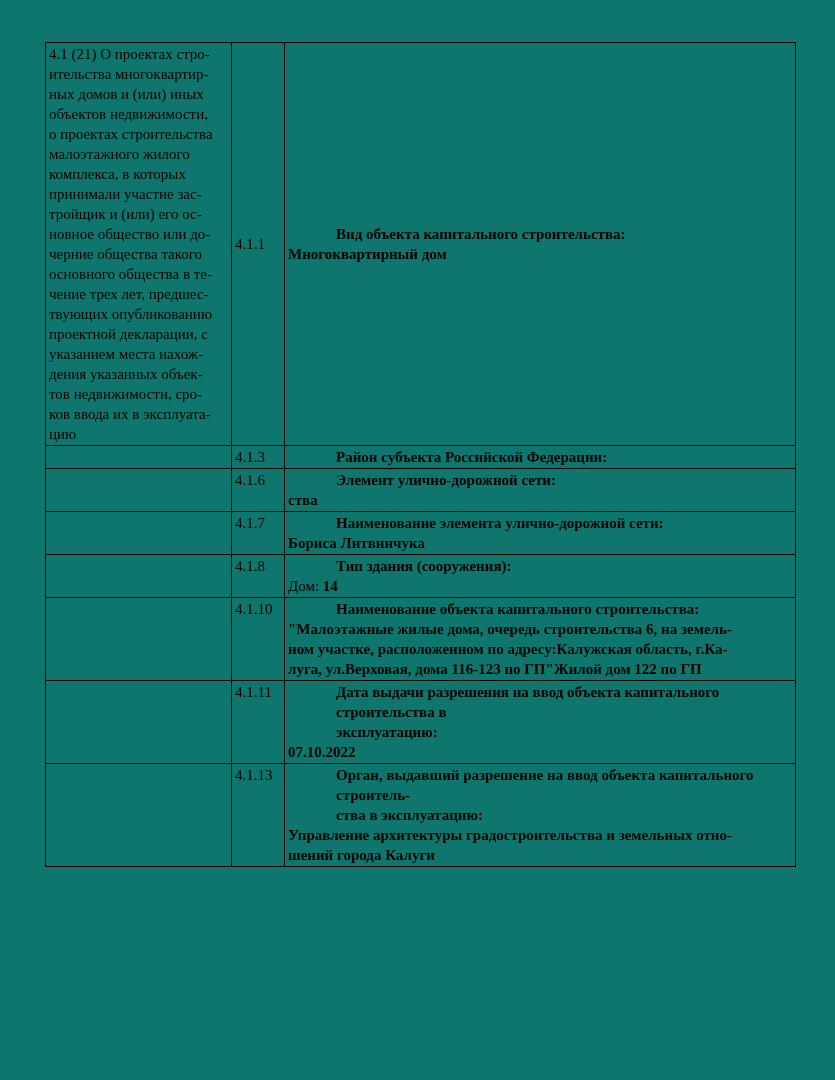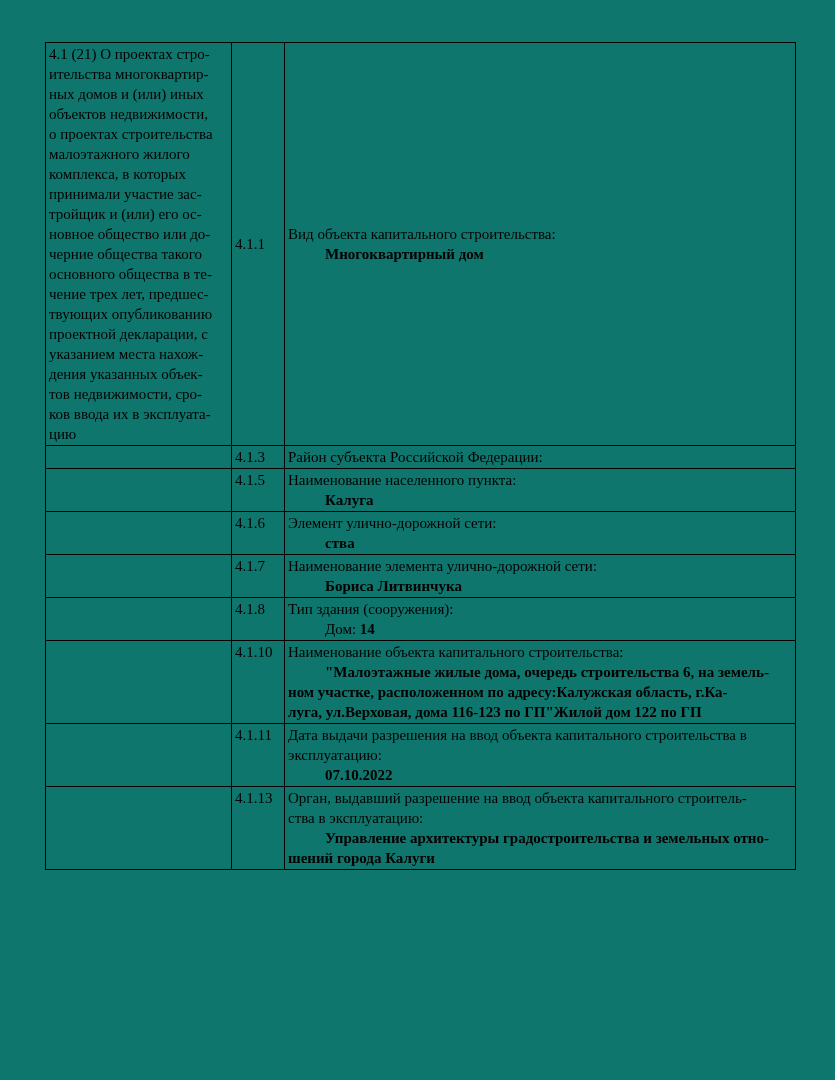--- a/index.html
+++ b/index.html
@@ -50,30 +50,30 @@
   tr.row-tall td.c-val,
   tr.row-tall td.c-num {
     vertical-align: middle;
   }
   .desc {
     white-space: pre-line;
   }
   .lbl {
     display: block;
     white-space: pre-line;
-    font-weight: normal;
+    font-weight: bold;
+    margin-left: 48px;
   }
   .vline {
     display: block;
     white-space: pre-line;
     font-weight: bold;
   }
   .pfx {
     font-weight: normal;
-    margin-left: 37px;
   }
 </style>
 </head>
 <body>
 
 <div class="page">
   <div class="doc">
     <table class="decl">
 
       <tbody>
@@ -110,28 +110,20 @@
 
       <tr>
         <td class="c-desc"></td>
         <td class="c-num">4.1.3</td>
         <td class="c-val">
           <span class="lbl">Район субъекта Российской Федерации:</span>
         </td>
       </tr>
 
 
-      <tr>
-        <td class="c-desc"></td>
-        <td class="c-num">4.1.5</td>
-        <td class="c-val">
-          <span class="lbl">Наименование населенного пункта:</span>
-          <span class="vline"><span class="pfx"></span><span>Калуга</span></span>
-        </td>
-      </tr>
 
       <tr>
         <td class="c-desc"></td>
         <td class="c-num">4.1.6</td>
         <td class="c-val">
           <span class="lbl">Элемент улично-дорожной сети:</span>
           <span class="vline"><span class="pfx"></span><span>ства</span></span>
         </td>
       </tr>
 

